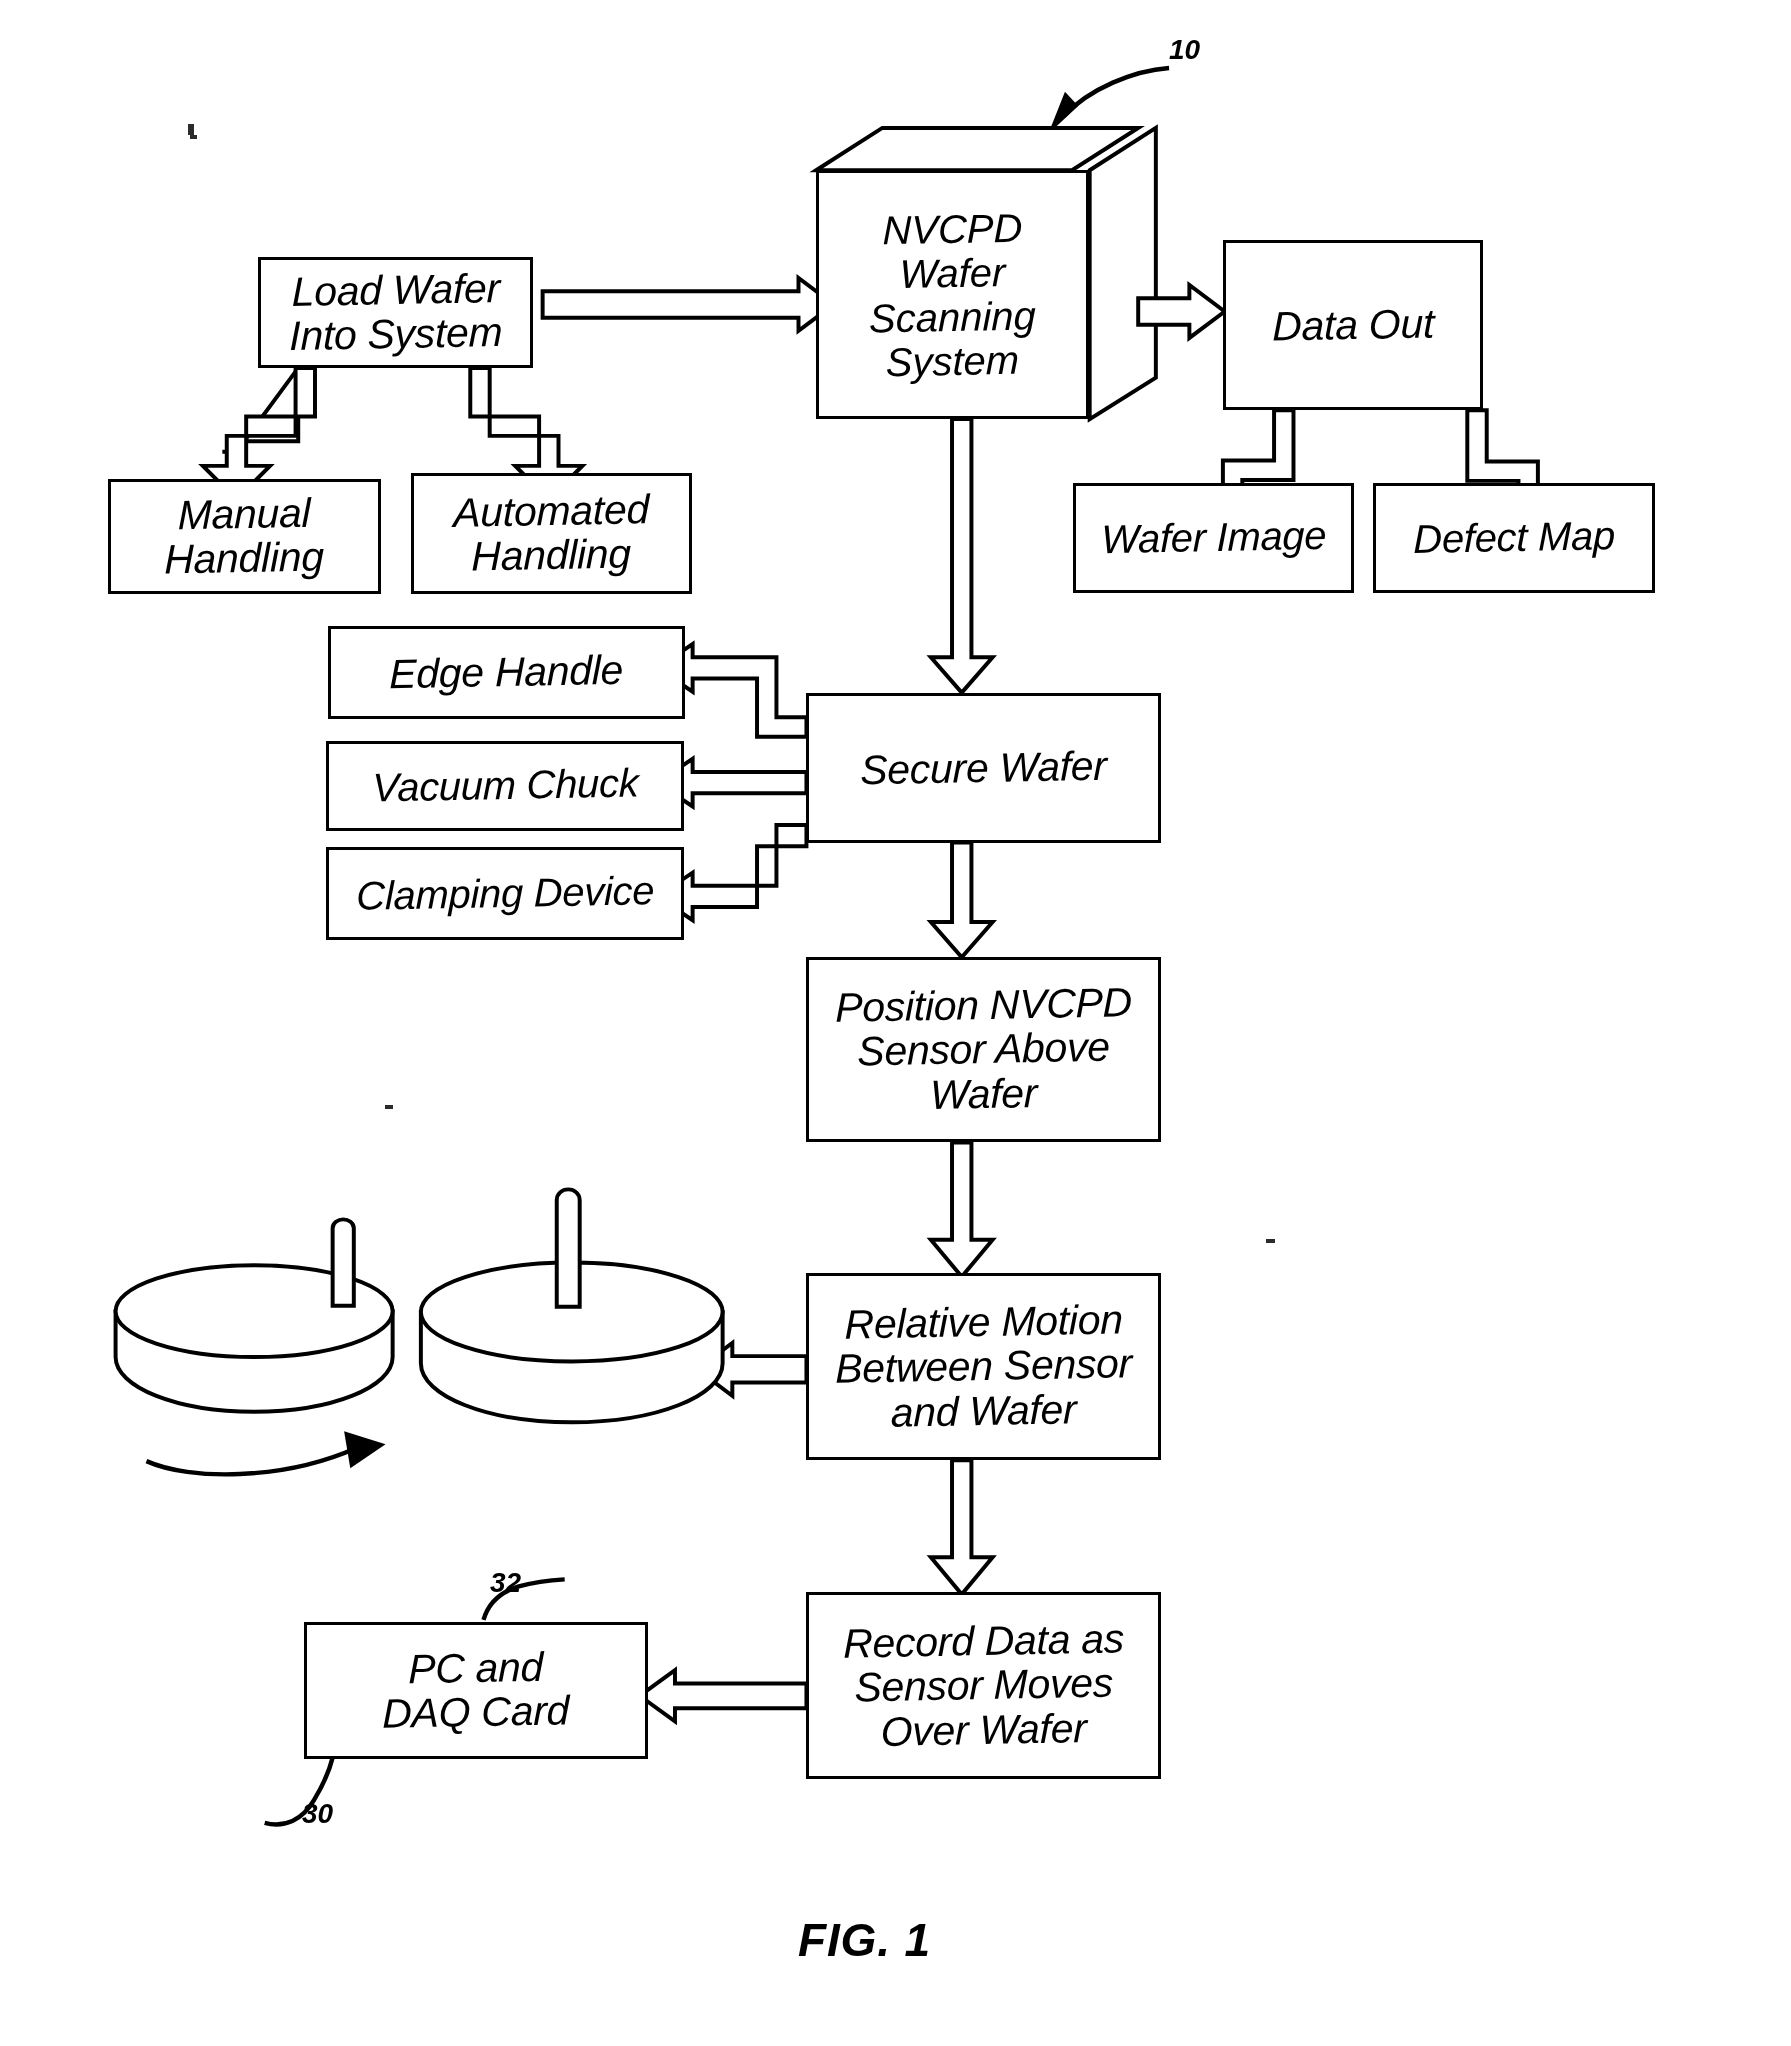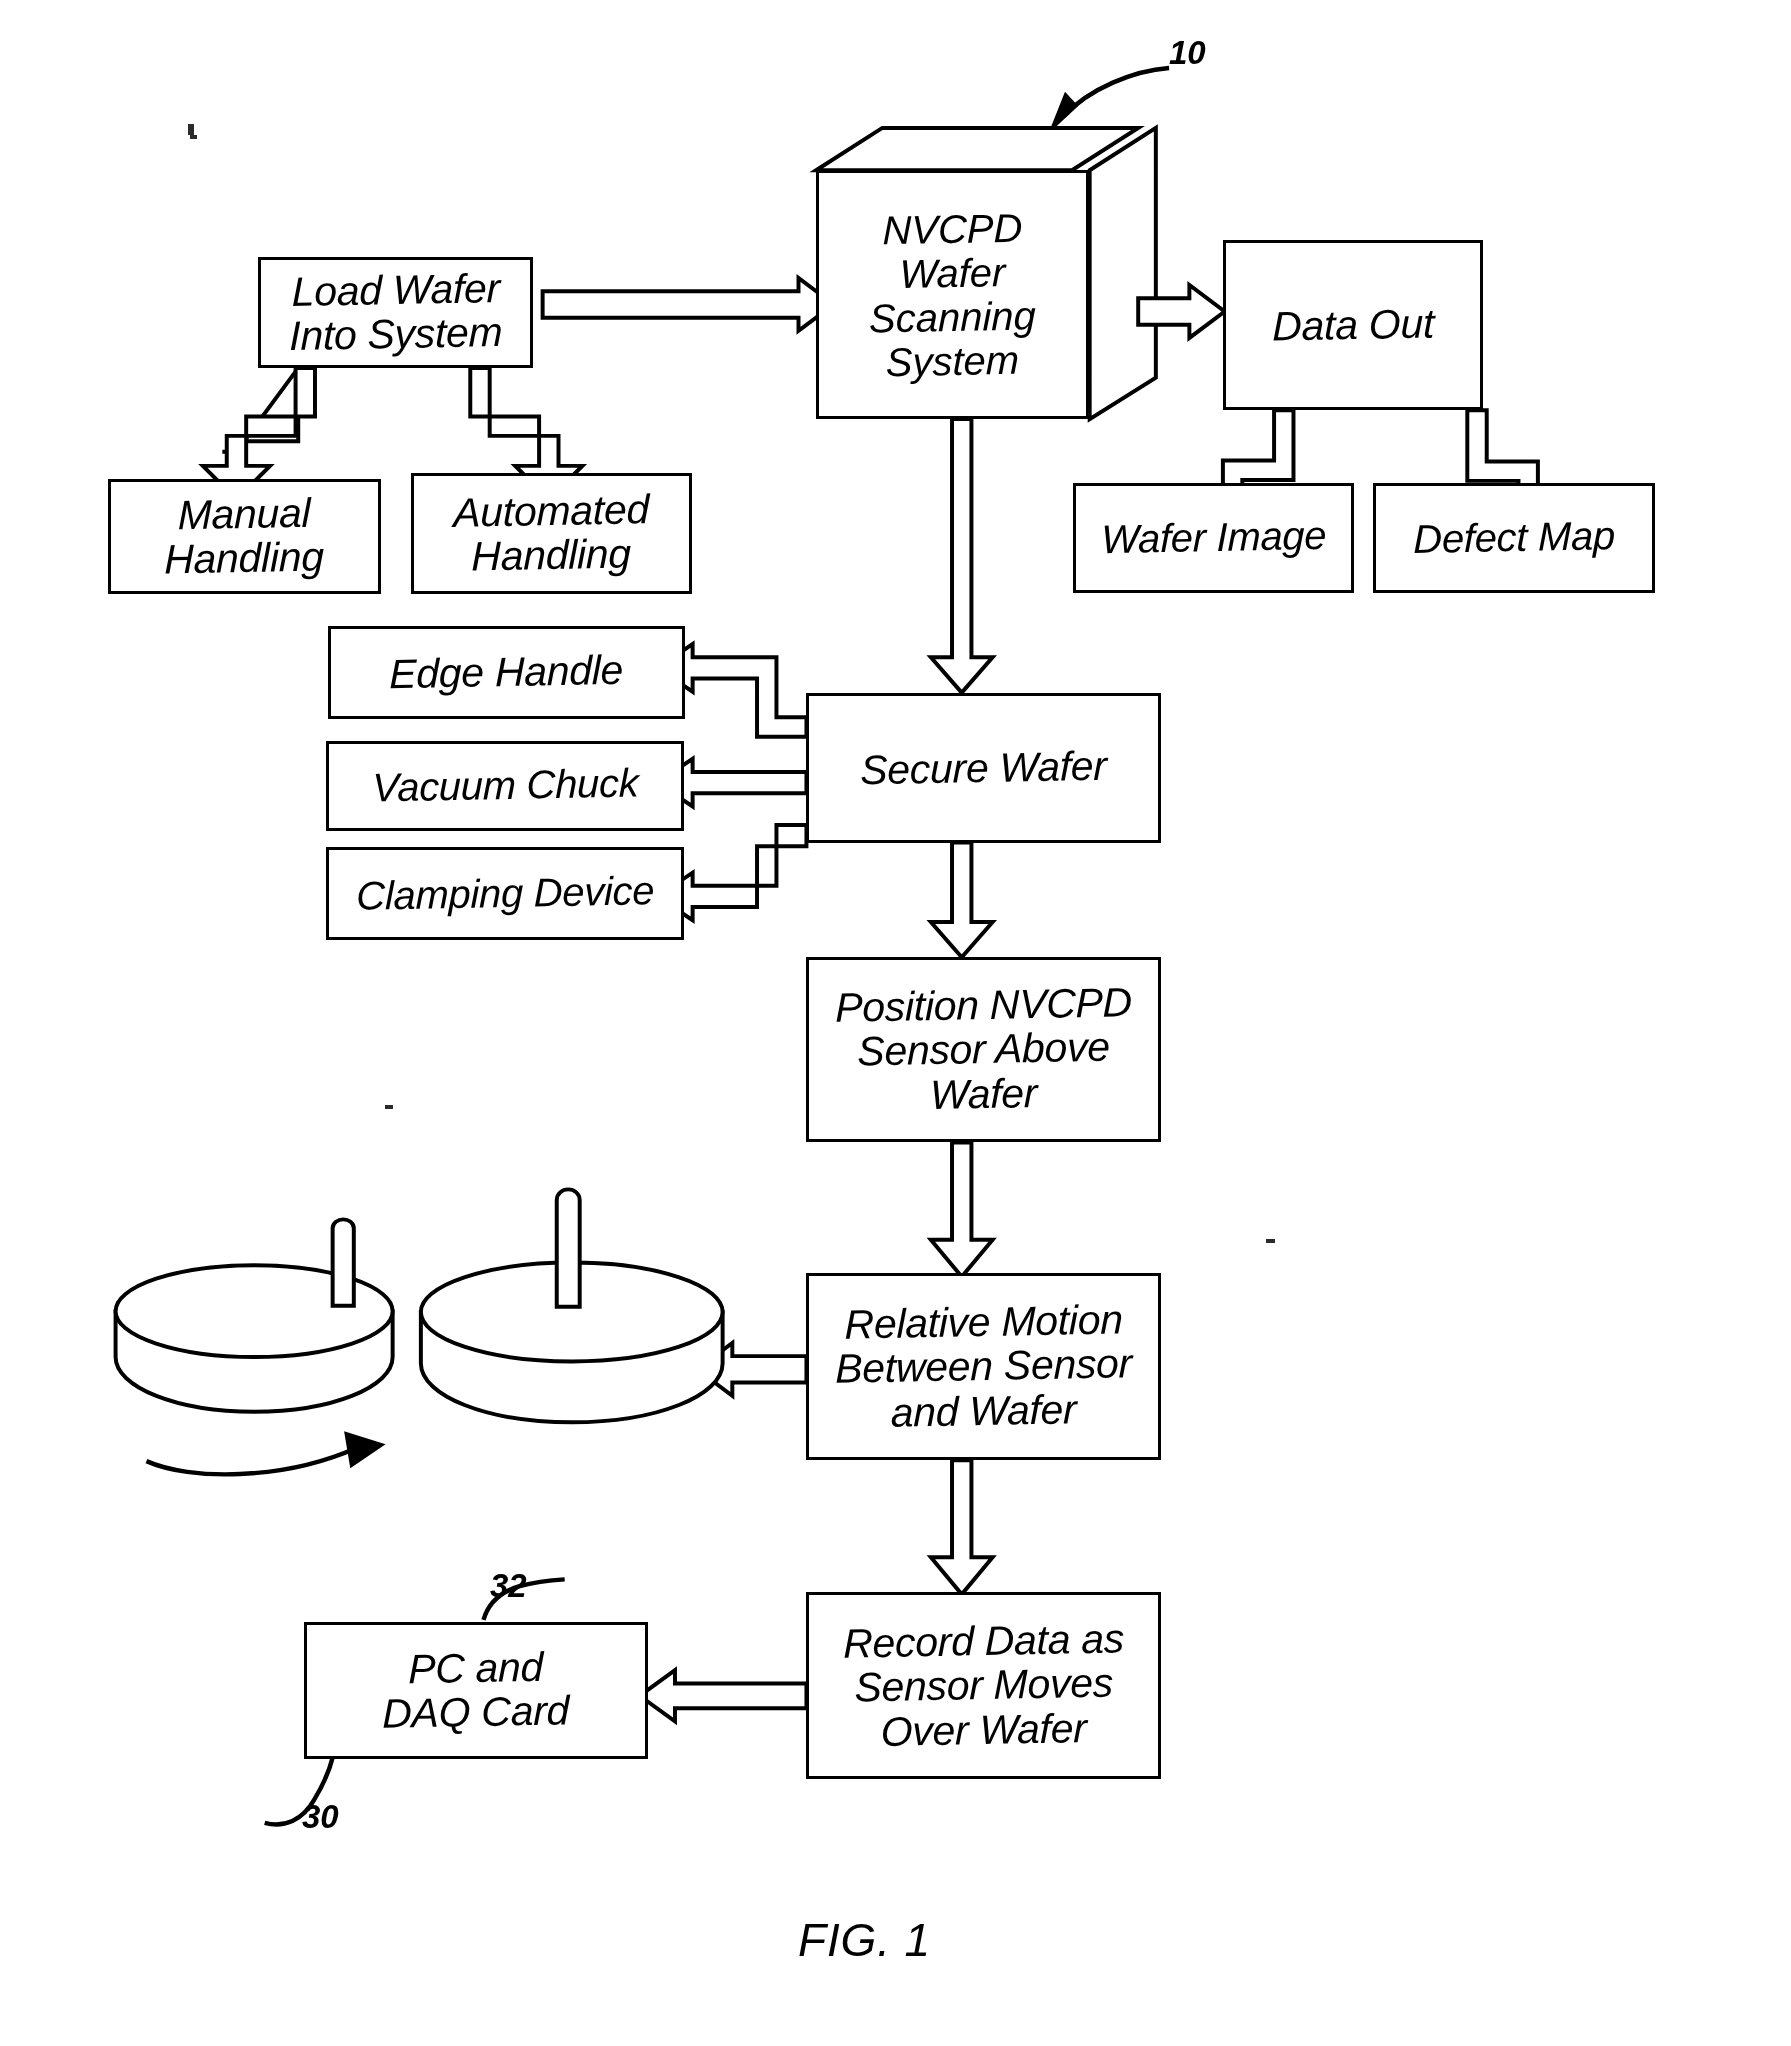--- a/index.html
+++ b/index.html
@@ -77,34 +77,34 @@
     line-height: 1.1;
     text-align: center;
     transform: skewY(-1.1deg);
   }
 
   
   .ref {
     position: absolute;
     font-style: italic;
     font-weight: 700;
-    font-size: 33px;
+    font-size: 28px;
     color: #000;
     z-index: 5;
   }
 
   
   #fig-caption {
     position: absolute;
     left: 0;
     top: 1913px;
     width: 1729px;
     text-align: center;
     font-style: italic;
-    font-weight: 400;
+    font-weight: 700;
     font-size: 46px;
     letter-spacing: 0.9px;
     color: #000;
     z-index: 5;
   }
 
   .speck {
     position: absolute;
     background: #2b2b2b;
     z-index: 2;

